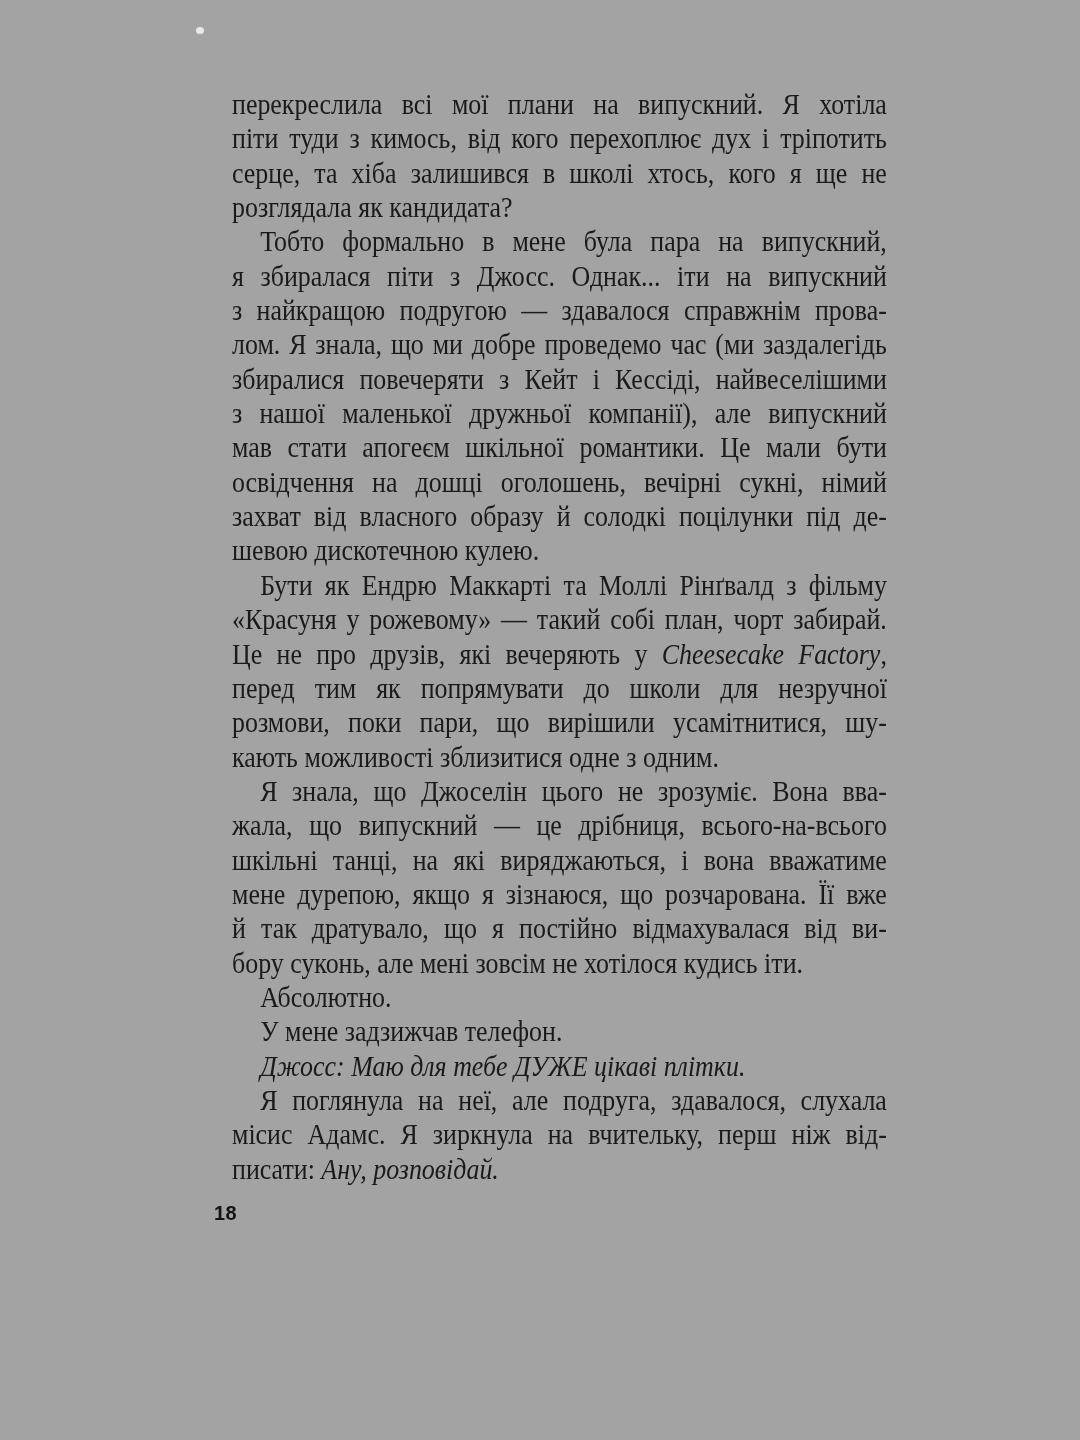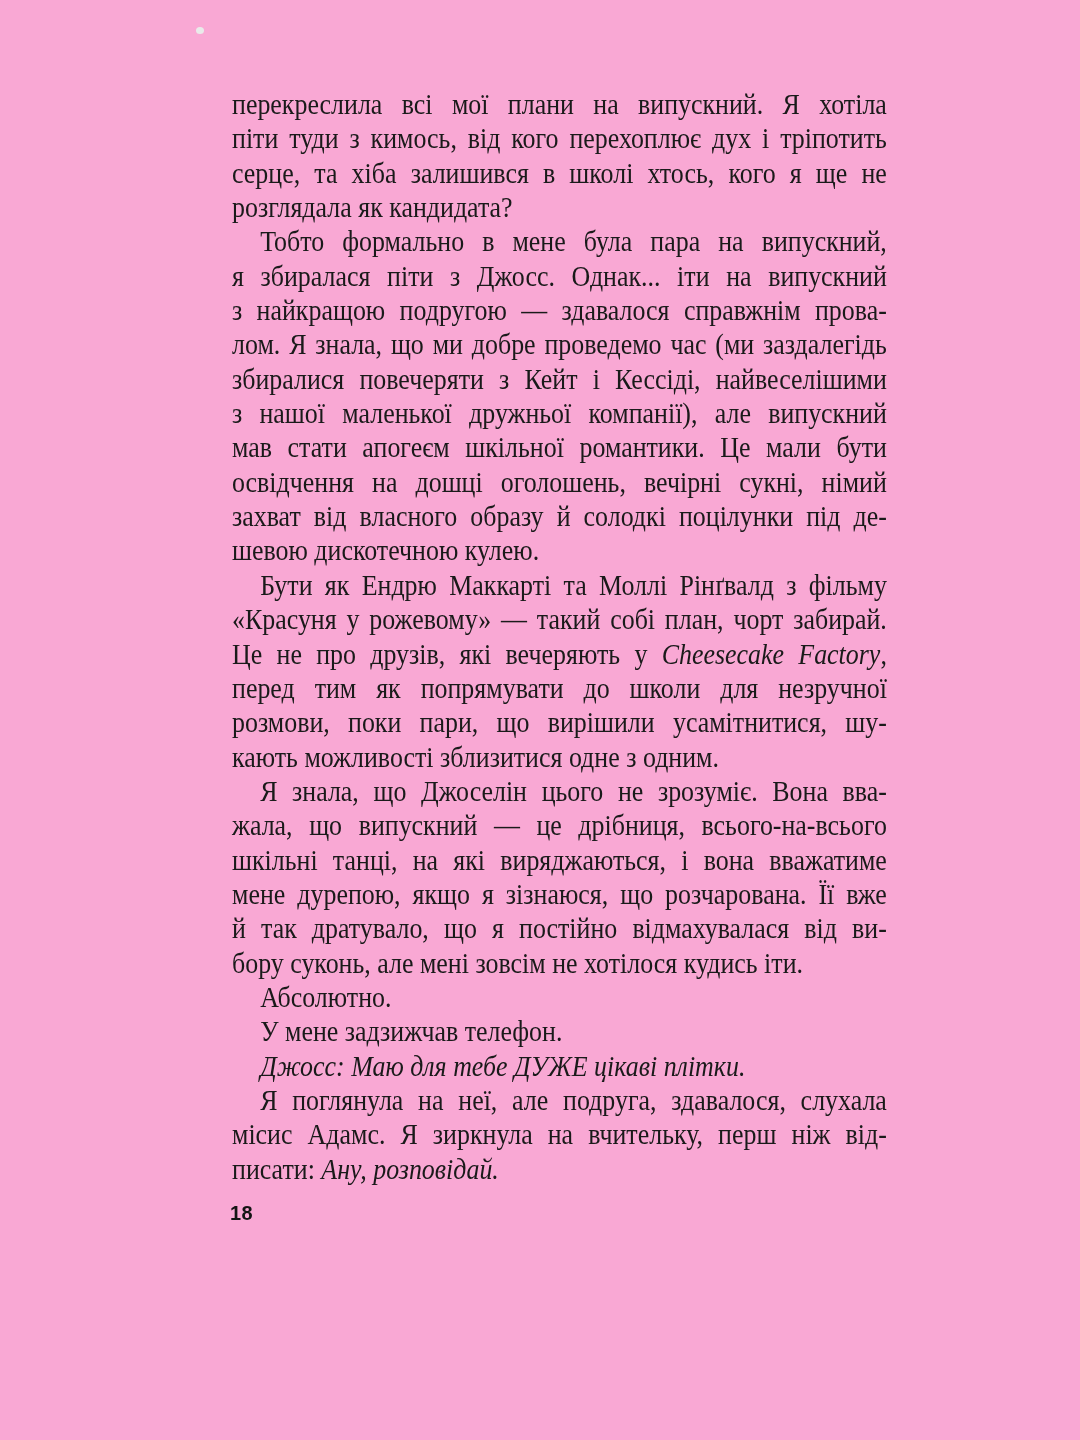--- a/index.html
+++ b/index.html
@@ -10,21 +10,21 @@
   body {
     width: 1080px;
     height: 1440px;
     position: relative;
     overflow: hidden;
     font-family: "Liberation Serif", serif;
   }
   .page {
     position: absolute;
     inset: 0;
-    background: #f9a8d4;
+    background: #a3a3a3;
   }
   .speck {
     position: absolute;
     left: 196px;
     top: 27px;
     width: 8px;
     height: 7px;
     background: #eaeaea;
     border-radius: 50%;
   }
@@ -48,21 +48,21 @@
   }
   .line.last {
     text-align-last: left;
   }
   .line.indent {
     text-indent: 32px;
   }
   .em { font-style: italic; }
   .page-number {
     position: absolute;
-    left: 230px;
+    left: 214px;
     top: 1201px;
     font-family: "Liberation Sans", sans-serif;
     font-weight: 700;
     font-size: 21px;
     letter-spacing: 0.5px;
     color: #141414;
     transform: scaleX(0.95);
     transform-origin: left top;
   }
 </style>

